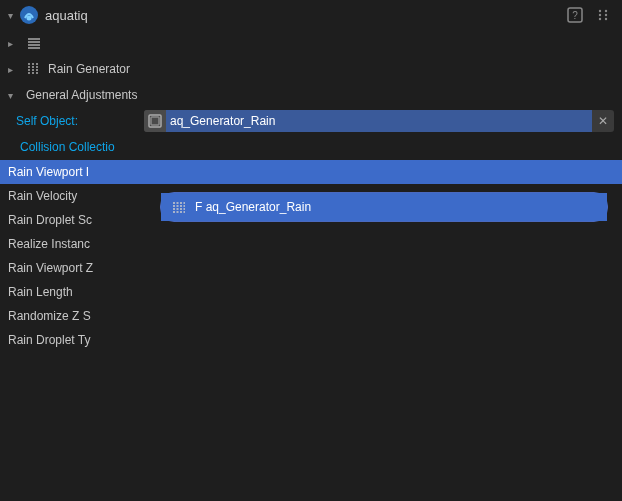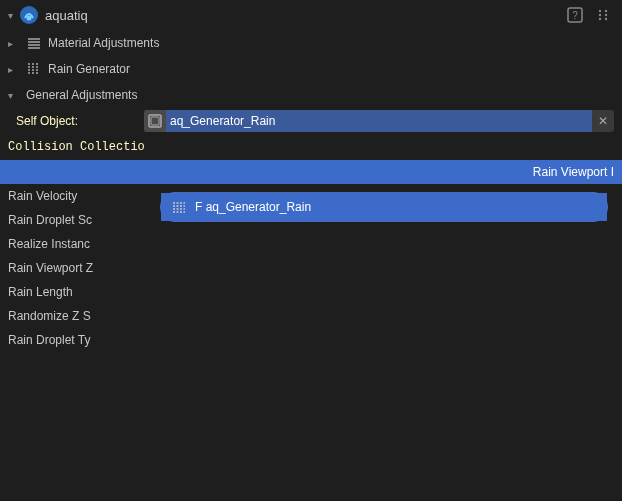--- a/index.html
+++ b/index.html
@@ -77,42 +77,41 @@
 
     .field-row {
       display: flex;
       align-items: center;
       padding: 4px 8px;
       height: 26px;
       gap: 8px;
     }
 
     .field-label {
-      color: #fef9c3;
+      color: #0ea5e9;
       font-size: 12px;
       min-width: 120px;
     }
 
     .list-area {
       position: relative;
     }
 
     .list-row {
       display: flex;
       align-items: center;
       padding: 3px 8px;
       height: 24px;
       cursor: pointer;
       gap: 6px;
     }
 
     .list-row.selected {
       background: #3d6bc9;
       color: #fff;
-      justify-content: flex-end;
     }
 
     .list-row-label {
       font-size: 12px;
     }
 
     
     .dropdown {
       position: absolute;
       left: 160px;
@@ -178,21 +177,20 @@
 <div class="sidebar">
 
   <div class="sidebar-item">
     <span class="chevron">▸</span>
     <svg width="16" height="16" viewBox="0 0 16 16">
       <line x1="2" y1="4" x2="14" y2="4" stroke="#aaa" stroke-width="1.5"></line>
       <line x1="2" y1="7" x2="14" y2="7" stroke="#aaa" stroke-width="1.5"></line>
       <line x1="2" y1="10" x2="14" y2="10" stroke="#aaa" stroke-width="1.5"></line>
       <line x1="2" y1="13" x2="14" y2="13" stroke="#aaa" stroke-width="1.5"></line>
     </svg>
-    <span class="item-label">Material Adjustments</span>
   </div>
 
   <div class="sidebar-item">
     <span class="chevron">▸</span>
     <svg width="16" height="16" viewBox="0 0 16 16">
       <line x1="2" y1="3" x2="14" y2="3" stroke="#aaa" stroke-width="1.5" stroke-dasharray="2,2"></line>
       <line x1="2" y1="6" x2="14" y2="6" stroke="#aaa" stroke-width="1.5" stroke-dasharray="2,2"></line>
       <line x1="2" y1="9" x2="14" y2="9" stroke="#aaa" stroke-width="1.5" stroke-dasharray="2,2"></line>
       <line x1="2" y1="12" x2="14" y2="12" stroke="#aaa" stroke-width="1.5" stroke-dasharray="2,2"></line>
     </svg>
@@ -211,21 +209,21 @@
         <svg width="14" height="14" viewBox="0 0 14 14">
           <rect x="1" y="1" width="12" height="12" rx="1" fill="none" stroke="#aaa" stroke-width="1.5"></rect>
           <rect x="3" y="3" width="8" height="8" rx="0.5" fill="none" stroke="#aaa" stroke-width="1"></rect>
         </svg>
       </div>
       <input type="text" value="aq_Generator_Rain" style="flex: 1 1 0%; background: rgb(58, 90, 154); color: rgb(255, 255, 255); border: none; outline: none; padding: 2px 4px; font-size: 12px; height: 100%; border-radius: 0px; font-family: inherit;">
       <div style="width:22px;height:22px;display:flex;align-items:center;justify-content:center;cursor:pointer;color:#aaa;">✕</div>
     </div>
   </div>
 
-  <div class="field-row" style="margin-left:0;font-family:Liberation Mono, monospace;">
+  <div class="field-row" style="margin-left:12px;">
     <span class="field-label">Collision Collectio</span>
   </div>
 
   <div class="list-area">
 
     <div class="list-row selected">
       <span class="list-row-label">Rain Viewport I</span>
     </div>
 
     <div class="list-row">

